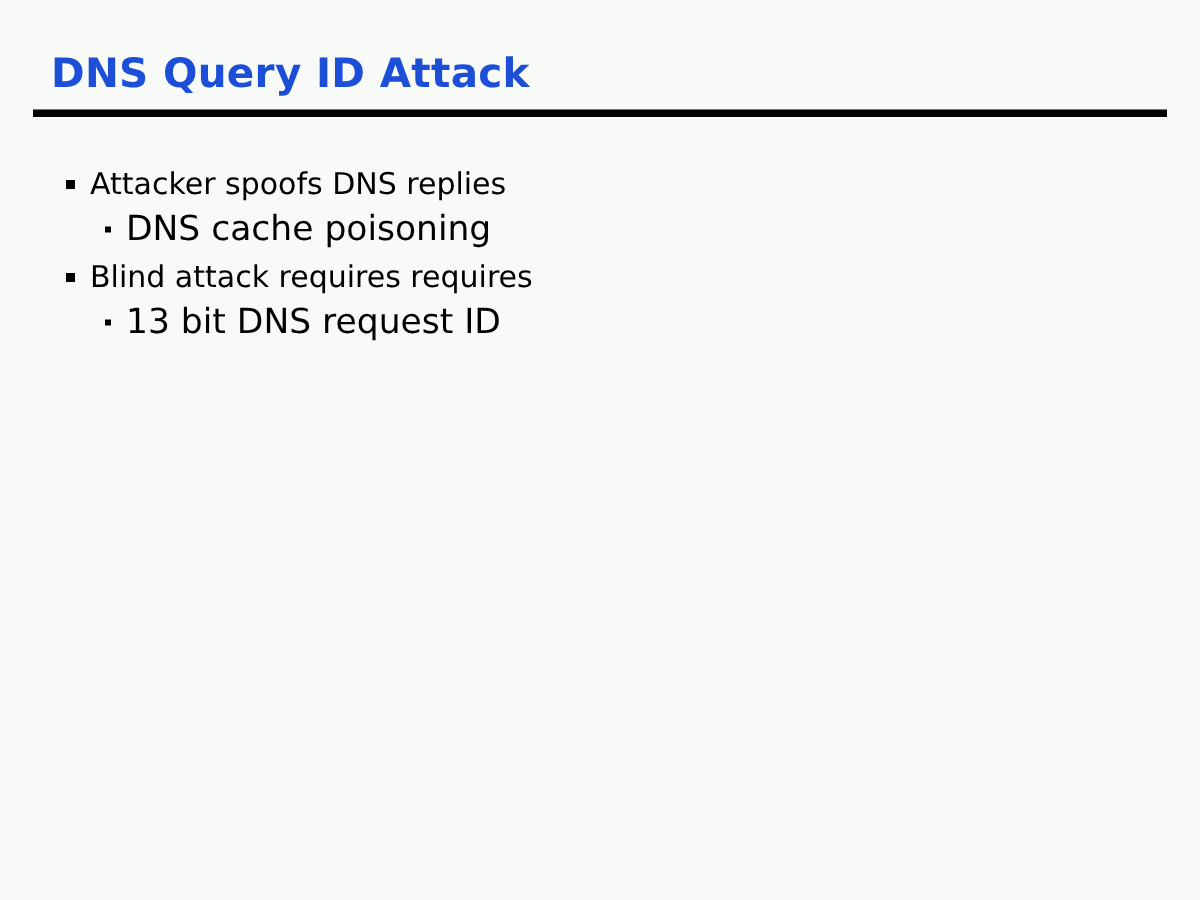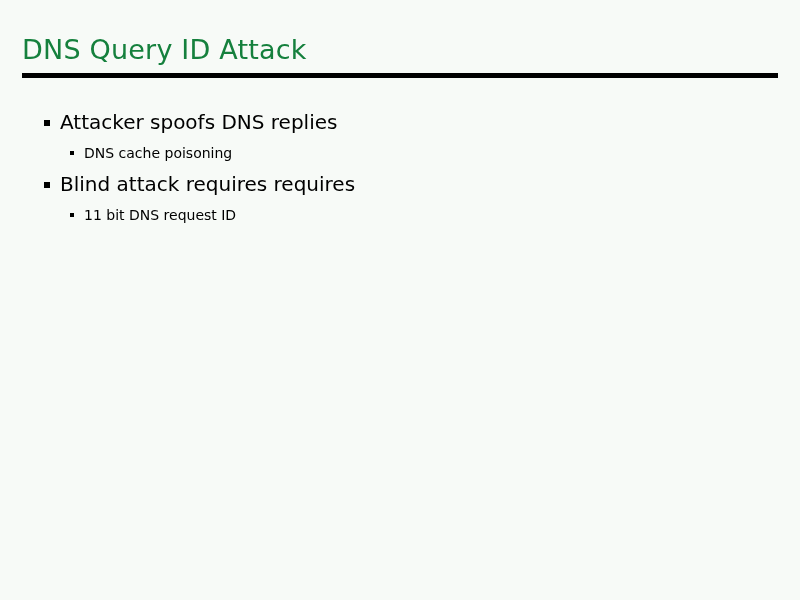--- a/index.html
+++ b/index.html
@@ -25,24 +25,25 @@
   
   .title-block {
     position: absolute;
     left: 22px;
     top: 33px;
     width: 760px;
   }
   .slide-title {
     font-size: 27px;
     line-height: 34px;
-    font-weight: 400;
+    font-weight: 700;
     letter-spacing: 0.2px;
-    color: #15803d;
+    color: #1d4ed8;
     white-space: nowrap;
+    margin-left: 12px;
   }
   .title-rule {
     position: absolute;
     left: 22px;
     top: 73px;
     width: 756px;
     height: 5px;
     background: #000000;
   }
 
@@ -81,21 +82,21 @@
     margin-top: 10px;
     margin-right: 10px;
   }
   .bullet-text {
     font-size: 20px;
     line-height: 24px;
     color: #000000;
     white-space: nowrap;
   }
   .level-2 .bullet-text {
-    font-size: 14px;
+    font-size: 23px;
   }
 </style>
 </head>
 <body>
 
 <div class="slide">
 
   <div class="title-block">
     <div class="slide-title">DNS Query ID Attack</div>
   </div>
@@ -115,18 +116,18 @@
     </div>
 
     <div class="bullet-row level-1">
       <span class="bullet-mark"></span>
       <span class="bullet-text">Blind attack requires requires</span>
     </div>
 
 
     <div class="bullet-row level-2">
       <span class="bullet-mark"></span>
-      <span class="bullet-text">11 bit DNS request ID</span>
+      <span class="bullet-text">13 bit DNS request ID</span>
     </div>
 
   </div>
 
 </div>
 
 </body></html>

